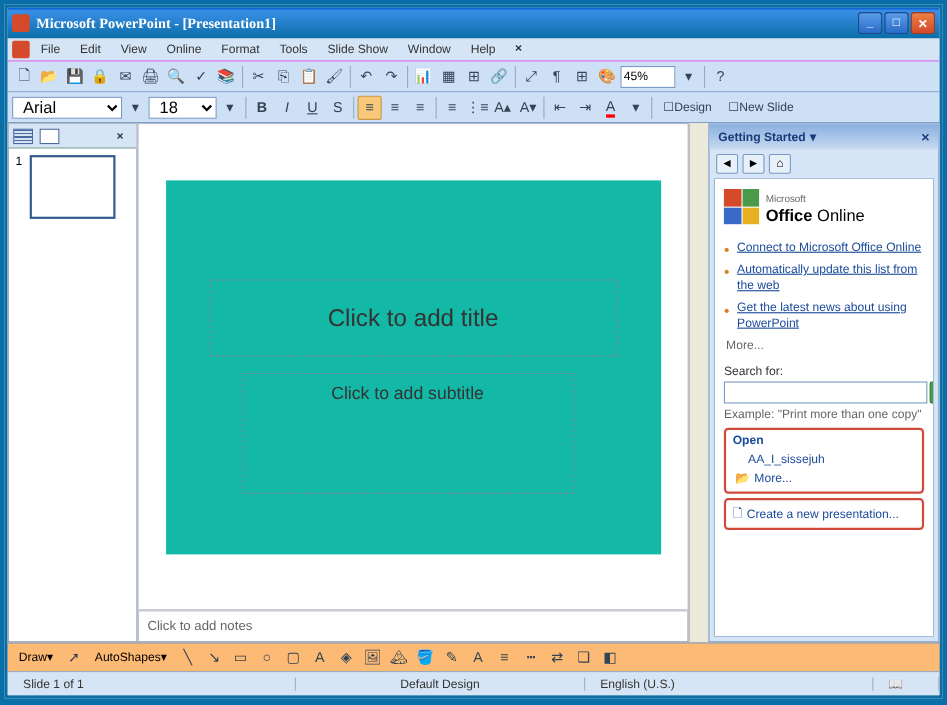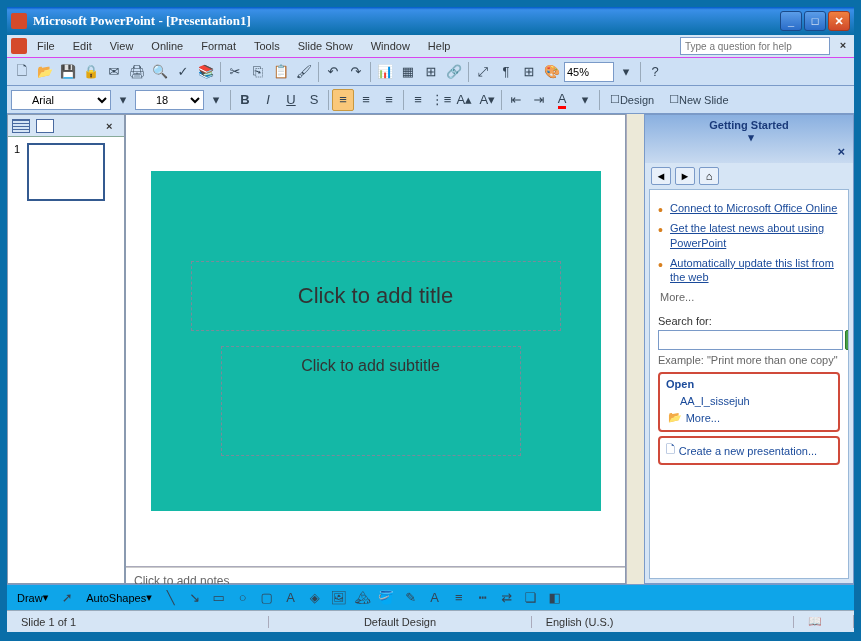--- a/index.html
+++ b/index.html
@@ -12,44 +12,44 @@
 .winbtn { width: 22px; height: 20px; background: linear-gradient(#5b9de8,#2a6cc8); border: 1px solid #1a4a8a; border-radius: 3px; color: white; display: flex; align-items: center; justify-content: center; font-weight: bold; font-size: 11px; cursor: pointer; }
 .winbtn.close { background: linear-gradient(#f08040,#d04a2a); border-color: #a03a20; }
 .menubar { background: #d6e5f5; border-bottom: 1px solid #d946ef; padding: 2px 4px; display: flex; align-items: center; gap: 2px; }
 .menubar .mini-icon { width: 16px; height: 16px; background: #d54a2a; border-radius: 2px; }
 .menuitem { padding: 2px 8px; color: #333; cursor: pointer; }
 .help-search { margin-left: auto; width: 150px; height: 18px; border: 1px solid #7a9ac8; font-size: 10px; padding: 0 4px; color: #999; }
 .menu-x { width: 14px; height: 14px; color: #333; text-align: center; margin-left: 4px; cursor: pointer; font-weight: bold; }
 .toolbar { background: #cde0f5; border-bottom: 1px solid #7a9ac8; padding: 2px 4px; display: flex; align-items: center; gap: 1px; flex-wrap: nowrap; height: 28px; }
 .tbtn { width: 22px; height: 22px; border: 1px solid transparent; display: flex; align-items: center; justify-content: center; cursor: pointer; border-radius: 2px; font-size: 13px; color: #345; }
 .tsep { width: 1px; height: 20px; background: #9ab; margin: 0 2px; }
-.fontsel { height: 20px; border: 1px solid #7a9ac8; background: white; font-size: 11px; padding: 0 18px 0 16px; min-width: 100px; }
+.fontsel { height: 20px; border: 1px solid #7a9ac8; background: white; font-size: 15px; padding: 0 18px 0 5px; min-width: 100px; }
 .fontsize { min-width: 36px; }
 .zoom-input { width: 50px; height: 20px; border: 1px solid #7a9ac8; font-size: 11px; padding: 0 2px; }
 .tbtn.active { background: #fac87a; border-color: #c89840; }
 .tbtn.link { width: auto; padding: 0 6px; font-size: 11px; }
 .workspace { flex: 1; display: flex; background: #ece9d8; overflow: hidden; }
 .left-panel { width: 118px; background: white; border: 1px solid #8a9ab0; border-right: 1px solid #8a9ab0; display: flex; flex-direction: column; }
 .left-tabs { background: #d6e5f5; border-bottom: 1px solid #8a9; height: 22px; display: flex; align-items: center; padding: 0 4px; gap: 6px; }
 .tab-icon { width: 18px; height: 14px; border: 1px solid #4a6aa0; background: white; cursor: pointer; }
 .tab-icon.outline { background: repeating-linear-gradient(to bottom,#4a6aa0 0 1px,transparent 1px 3px); }
 .tab-x { margin-left: auto; width: 14px; cursor: pointer; font-weight: bold; color: #333; }
 .thumb-area { padding: 6px; }
 .thumb-num { display: inline-block; vertical-align: top; width: 10px; font-size: 11px; }
 .thumb { display: inline-block; width: 78px; height: 58px; border: 2px solid #345a90; background: white; }
 .center-panel { flex: 1; display: flex; flex-direction: column; border: 1px solid #8a9ab0; background: #fff; }
 .slide-area { flex: 1; background: white; display: flex; align-items: center; justify-content: center; overflow: hidden; position: relative; border-bottom: 1px solid #aab; }
 .slide { width: 450px; height: 340px; background: #14b8a6; position: relative; }
 .placeholder { position: absolute; border: 1px dashed #7a8a9a; display: flex; align-items: center; justify-content: center; color: #333; cursor: text; }
 .ph-title { left: 40px; top: 90px; width: 370px; height: 70px; font-size: 22px; }
 .ph-sub { left: 70px; top: 175px; width: 300px; height: 110px; font-size: 16px; align-items: flex-start; padding-top: 10px; }
-.notes-area { height: 16px; padding: 6px 8px; color: #666; font-size: 12px; cursor: text; border-top: 1px solid #ccc; }
+.notes-area { height: 28px; padding: 6px 8px; color: #666; font-size: 12px; cursor: text; border-top: 1px solid #ccc; }
 .vscroll { width: 18px; background: #ece9d8; border-left: 1px solid #aab; }
 .task-pane { width: 210px; background: #d6e5f5; border: 1px solid #7a9ac8; display: flex; flex-direction: column; font-size: 11px; }
-.tp-header { background: linear-gradient(#8ab0e0,#c8daf0); padding: 4px 8px; display: flex; align-items: center; color: #1a3a7a; font-weight: bold; flex-direction: column; }
+.tp-header { background: linear-gradient(#8ab0e0,#c8daf0); padding: 4px 8px; display: flex; align-items: center; color: #1a3a7a; font-weight: bold; }
 .tp-close { margin-left: auto; cursor: pointer; font-size: 13px; }
 .tp-nav { padding: 4px 6px; display: flex; gap: 4px; }
 .tp-navbtn { width: 20px; height: 18px; border: 1px solid #7a9ac8; background: #e8f0fa; border-radius: 2px; display: flex; align-items: center; justify-content: center; cursor: pointer; font-size: 11px; }
 .tp-body { flex: 1; background: white; margin: 0 4px 4px 4px; border: 1px solid #9ab8d8; padding: 8px; overflow: auto; }
 .office-logo { display: flex; align-items: center; gap: 6px; margin-bottom: 10px; }
 .office-logo .sq { width: 32px; height: 32px; display: grid; grid-template-columns: 1fr 1fr; grid-template-rows: 1fr 1fr; gap: 1px; }
 .office-logo .sq div:nth-child(1){background:#d54a2a;} .office-logo .sq div:nth-child(2){background:#4a9a4a;} .office-logo .sq div:nth-child(3){background:#3a6ac8;} .office-logo .sq div:nth-child(4){background:#e8b020;}
 .office-text { font-size: 15px; }
 .office-text b { font-weight: bold; }
 .bullets { list-style: none; }
@@ -60,21 +60,21 @@
 .search-row { display: flex; gap: 2px; }
 .search-input { flex: 1; height: 20px; border: 1px solid #7a9ac8; padding: 0 3px; }
 .go-btn { width: 20px; height: 20px; background: #4aa048; color: white; border: 1px solid #2a7a28; display: flex; align-items: center; justify-content: center; cursor: pointer; font-weight: bold; border-radius: 2px; }
 .example { color: #666; margin-top: 4px; }
 .open-section { border: 2px solid #d04a3a; border-radius: 4px; margin-top: 6px; padding: 4px 6px; }
 .open-title { color: #1a4a9a; font-weight: bold; margin-bottom: 3px; }
 .file-link { color: #1a4a9a; padding: 2px 2px 2px 14px; cursor: pointer; }
 .folder-link { padding: 2px 2px; color: #1a4a9a; cursor: pointer; display: flex; align-items: center; gap: 4px; }
 .create-section { border: 2px solid #d04a3a; border-radius: 4px; margin-top: 4px; padding: 3px 6px; }
 .create-link { color: #1a4a9a; cursor: pointer; display: flex; align-items: center; gap: 4px; }
-.draw-toolbar { background: #0ea5e9; border-top: 1px solid #7a9ac8; padding: 2px 4px; display: flex; align-items: center; gap: 2px; height: 26px; }
+.draw-toolbar { background: #fdba74; border-top: 1px solid #7a9ac8; padding: 2px 4px; display: flex; align-items: center; gap: 2px; height: 26px; }
 .draw-btn-text { padding: 0 6px; height: 20px; display: flex; align-items: center; cursor: pointer; font-size: 11px; }
 .statusbar { background: #d6e5f5; border-top: 1px solid #9ab; height: 22px; display: flex; align-items: center; font-size: 11px; color: #333; }
 .statusbar .cell { padding: 0 14px; border-right: 1px solid #aab; flex: 1; }
 .statusbar .cell:last-child { flex: 0 0 60px; }
 </style>
 </head>
 <body>
 
 <div class="window">
 
@@ -92,21 +92,20 @@
     <div class="mini-icon"></div>
     <div class="menuitem">File</div>
     <div class="menuitem">Edit</div>
     <div class="menuitem">View</div>
     <div class="menuitem">Online</div>
     <div class="menuitem">Format</div>
     <div class="menuitem">Tools</div>
     <div class="menuitem">Slide Show</div>
     <div class="menuitem">Window</div>
     <div class="menuitem">Help</div>
-    <input class="help-search" placeholder="Type a question for help" style="">
     <div class="menu-x">×</div>
   </div>
 
   <div class="toolbar">
     <div class="tbtn">🗋</div>
     <div class="tbtn">📂</div>
     <div class="tbtn">💾</div>
     <div class="tbtn">🔒</div>
     <div class="tbtn">✉</div>
     <div class="tbtn">🖨</div>
@@ -205,24 +204,36 @@
         <span>Getting Started</span>
         <span style="margin-left:4px;">▾</span>
         <span class="tp-close">×</span>
       </div>
       <div class="tp-nav">
         <div class="tp-navbtn">◄</div>
         <div class="tp-navbtn">►</div>
         <div class="tp-navbtn">⌂</div>
       </div>
       <div class="tp-body">
+        <div class="office-logo">
+          <div class="sq">
+              <div></div>
+              <div></div>
+              <div></div>
+              <div></div>
+            </div>
+          <div class="office-text">
+            <span style="font-size:9px; color:#666;">Microsoft</span><br>
+            <b>Office</b> <span>Online</span>
+          </div>
+        </div>
         <ul class="bullets">
           <li>Connect to Microsoft Office Online</li>
+          <li>Automatically update this list from the web</li>
           <li>Get the latest news about using PowerPoint</li>
-          <li>Automatically update this list from the web</li>
         </ul>
         <div class="more-link">More...</div>
         <div class="search-label">Search for:</div>
         <div class="search-row">
           <input class="search-input" style="">
           <div class="go-btn">→</div>
         </div>
         <div class="example">
           <span>Example:</span> <span>"Print more than one copy"</span>
         </div>

